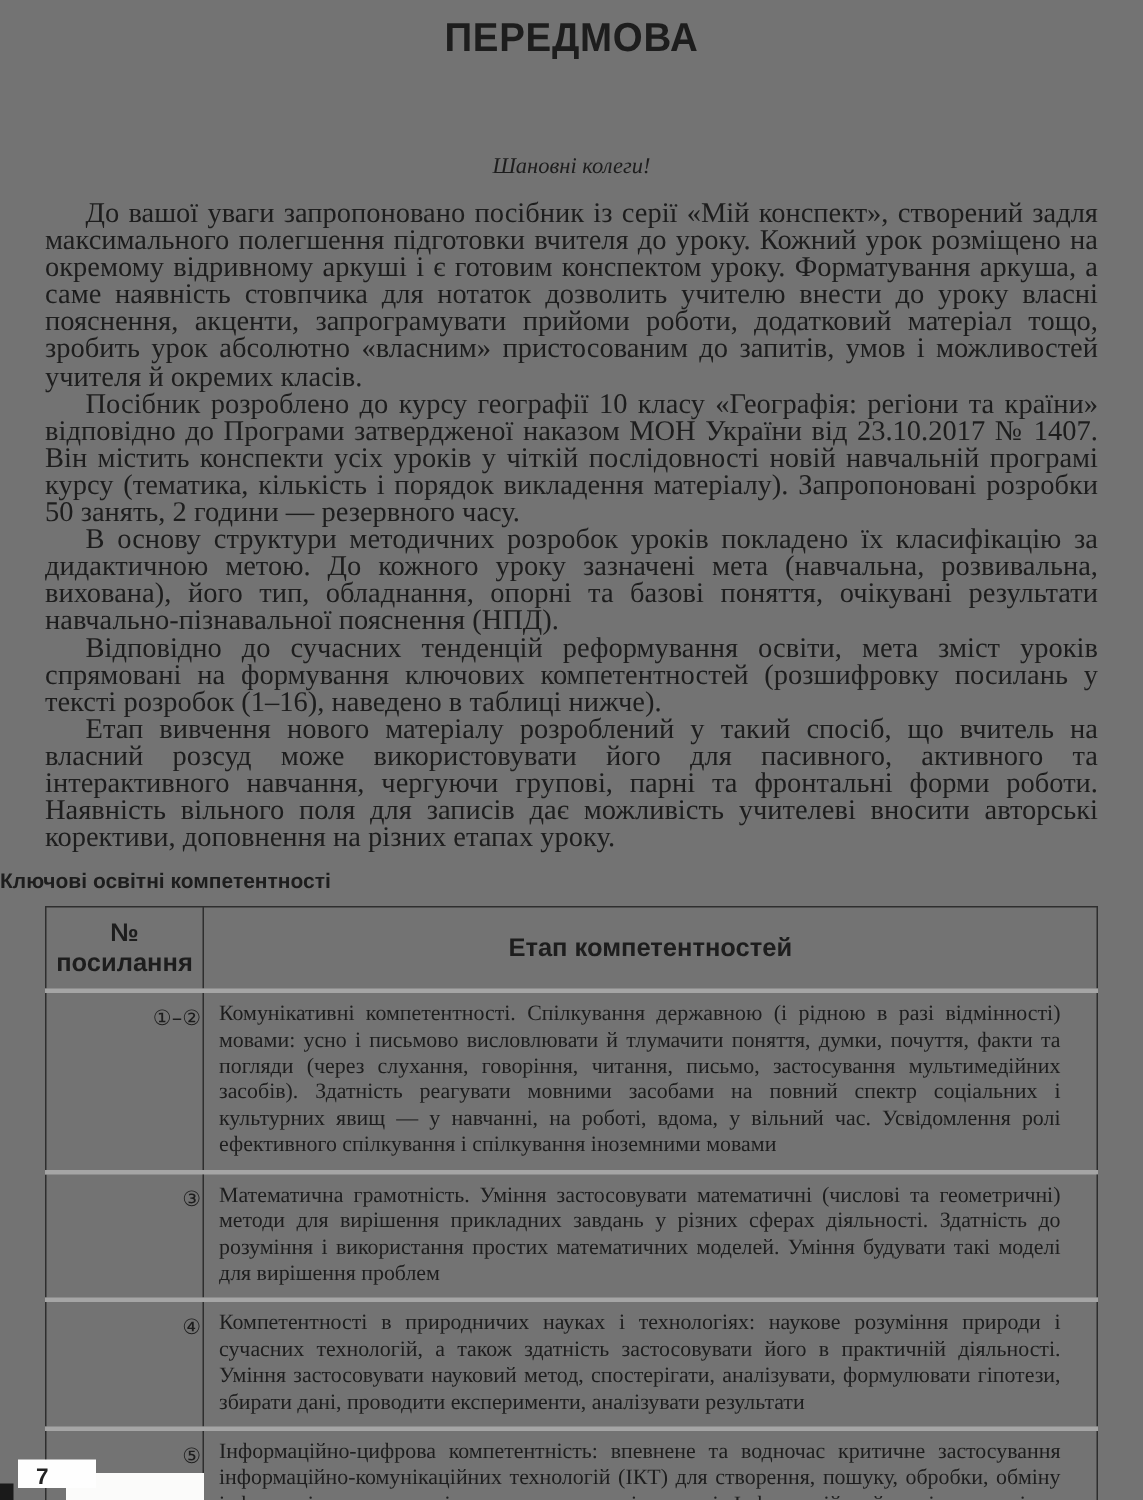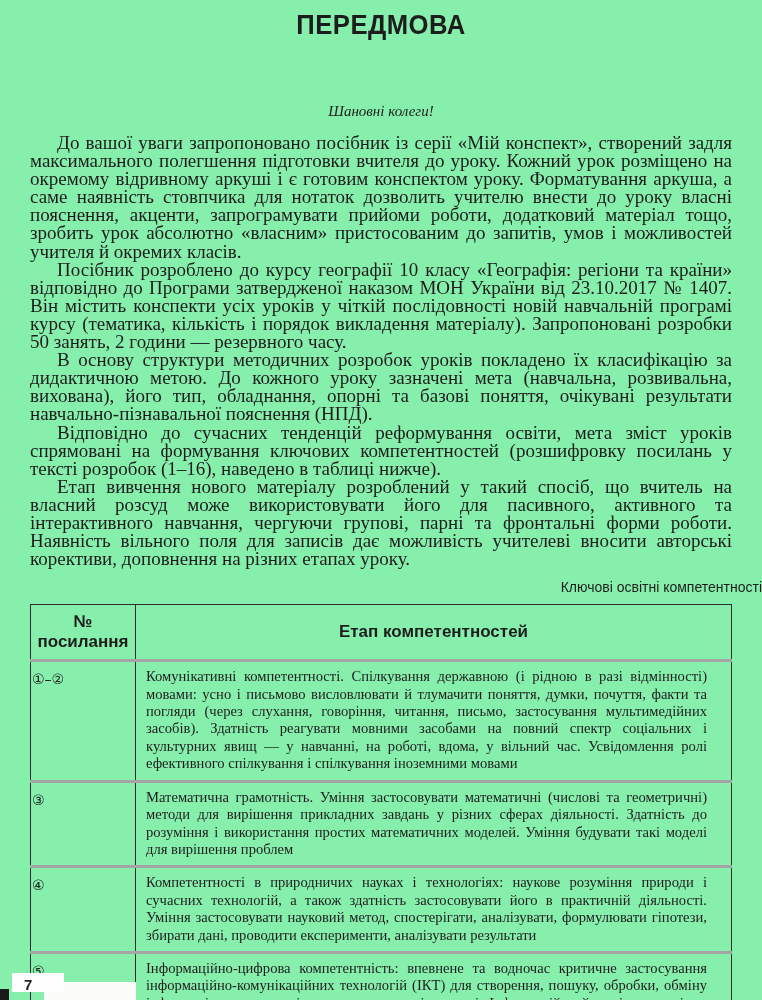--- a/index.html
+++ b/index.html
@@ -4,21 +4,21 @@
 <style>
   html, body { margin: 0; padding: 0; }
   body {
     width: 762px; height: 1000px;
     background: #e9e9e9;
     font-family: "Liberation Serif", serif;
   }
   .page {
     position: relative;
     width: 762px; height: 1000px;
-    background: #86efac;
+    background: #737373;
     color: #1d1d1d;
     overflow: hidden;
   }
   .page-title {
     margin: 0;
     padding-top: 10px;
     text-align: center;
     font-family: "Liberation Sans", sans-serif;
     font-weight: bold;
     font-size: 27px;
@@ -36,23 +36,23 @@
     font-size: 19px;
     line-height: 18.1px;
     text-align: justify;
   }
   .body-text p {
     margin: 0;
     text-indent: 27px;
   }
   .table-title {
     margin-top: 11px;
-    text-align: right;
+    text-align: left;
     font-family: "Liberation Sans", sans-serif;
-    font-weight: normal;
+    font-weight: bold;
     font-size: 14px;
   }
   table.competency {
     margin: 9px 30px 0 30px;
     width: 702px;
     border-collapse: collapse;
     table-layout: fixed;
   }
   table.competency, table.competency th, table.competency td {
     border: 1px solid #2e2e2e;
@@ -61,21 +61,21 @@
     font-family: Liberation Sans, sans-serif;
     font-weight: bold;
     font-size: 17px;
     padding: 7px 4px;
     text-align: center;
   }
   th.col-ref { width: 96px; }
   td.ref-cell {
     font-family: "DejaVu Sans", sans-serif;
     font-size: 14px;
-    text-align: left;
+    text-align: right;
     vertical-align: top;
     padding-top: 9px;
   }
   td.content-cell {
     font-size: 14.6px;
     line-height: 17.4px;
     text-align: justify;
     vertical-align: top;
     padding: 6px 24px 7px 10px;
   }

